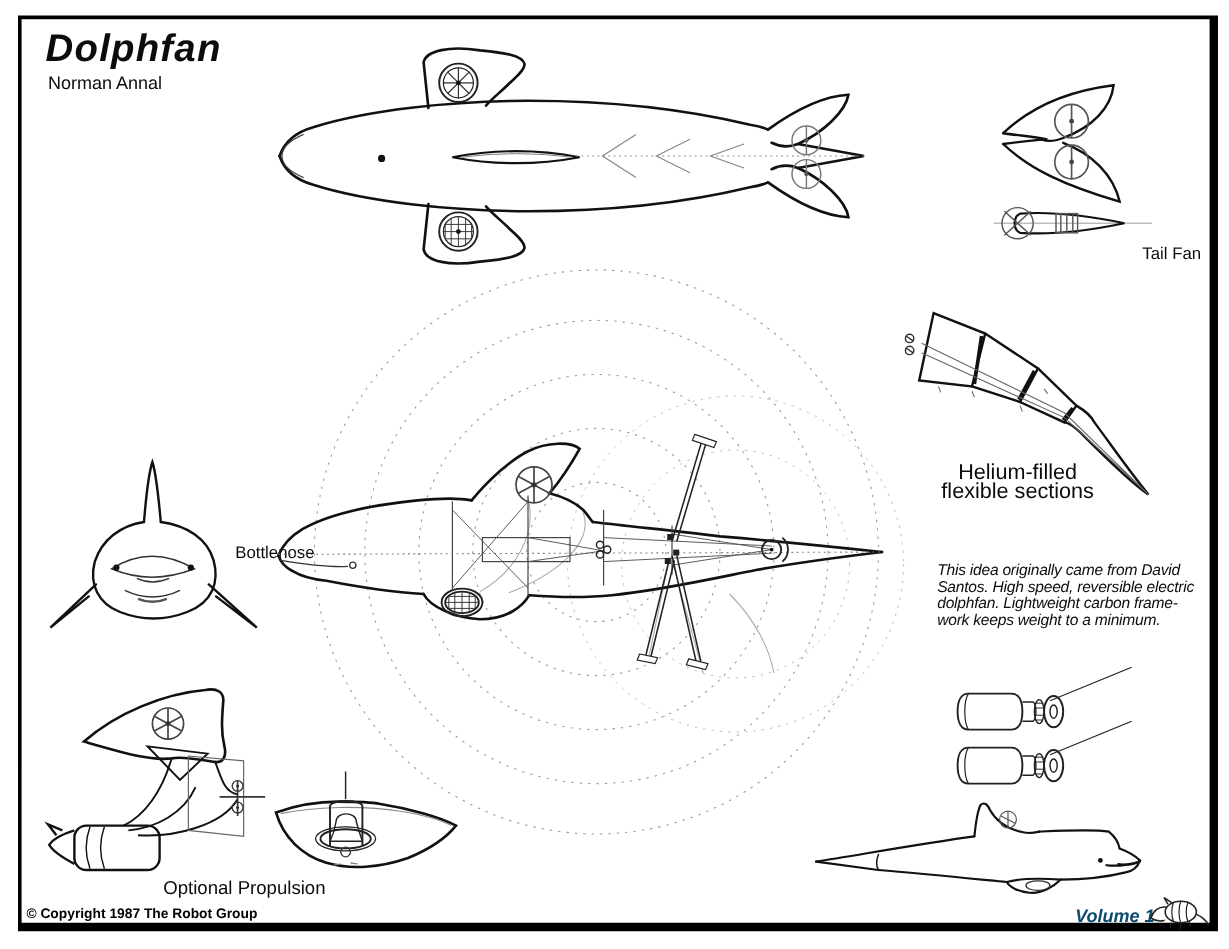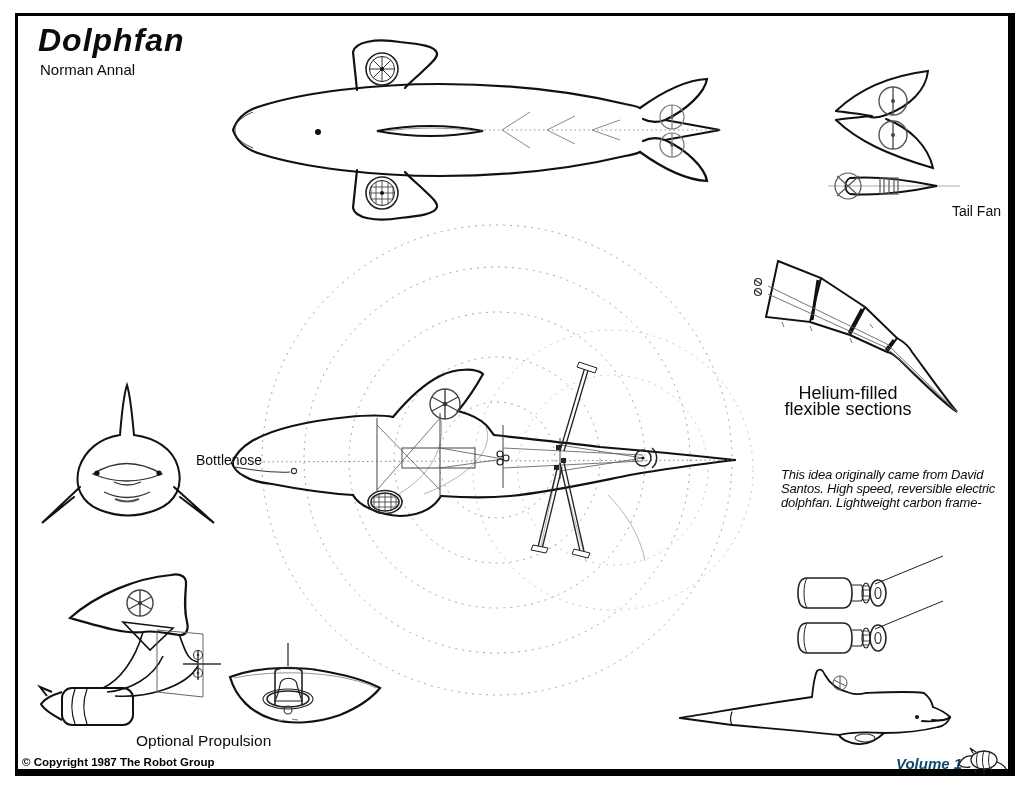--- a/index.html
+++ b/index.html
@@ -256,20 +256,21 @@
     <rect x="328" y="90" width="5" height="5"></rect>
       <rect x="333" y="103" width="5" height="5"></rect>
       <rect x="326" y="110" width="5" height="5"></rect>
   </g>
 </svg>
 
 <div class="abs desc">
   <div>This idea originally came from David</div>
   <div>Santos. High speed, reversible electric</div>
   <div>dolphfan. Lightweight carbon frame-</div>
+  <div>work keeps weight to a minimum.</div>
 </div>
 
 <svg class="abs" style="left:35px;top:570px" width="225" height="178" viewBox="0 0 225 178">
   <g fill="none" stroke="#111" stroke-width="2.2" stroke-linecap="round">
     <path d="M35,48 C62,24 102,8 136,5 C146,3 152,7 151,15 C150,28 149,40 152,52 C154,60 151,66 144,65 C130,63 118,60 108,62 C90,64 70,58 35,48 Z"></path>
     <path d="M88,52 L138,58 L115,80 Z" stroke-width="1.6"></path>
   </g>
 
   <g fill="none" stroke="#111" stroke-width="1.6">
     <path d="M144,64 C150,80 152,90 163,92"></path>

